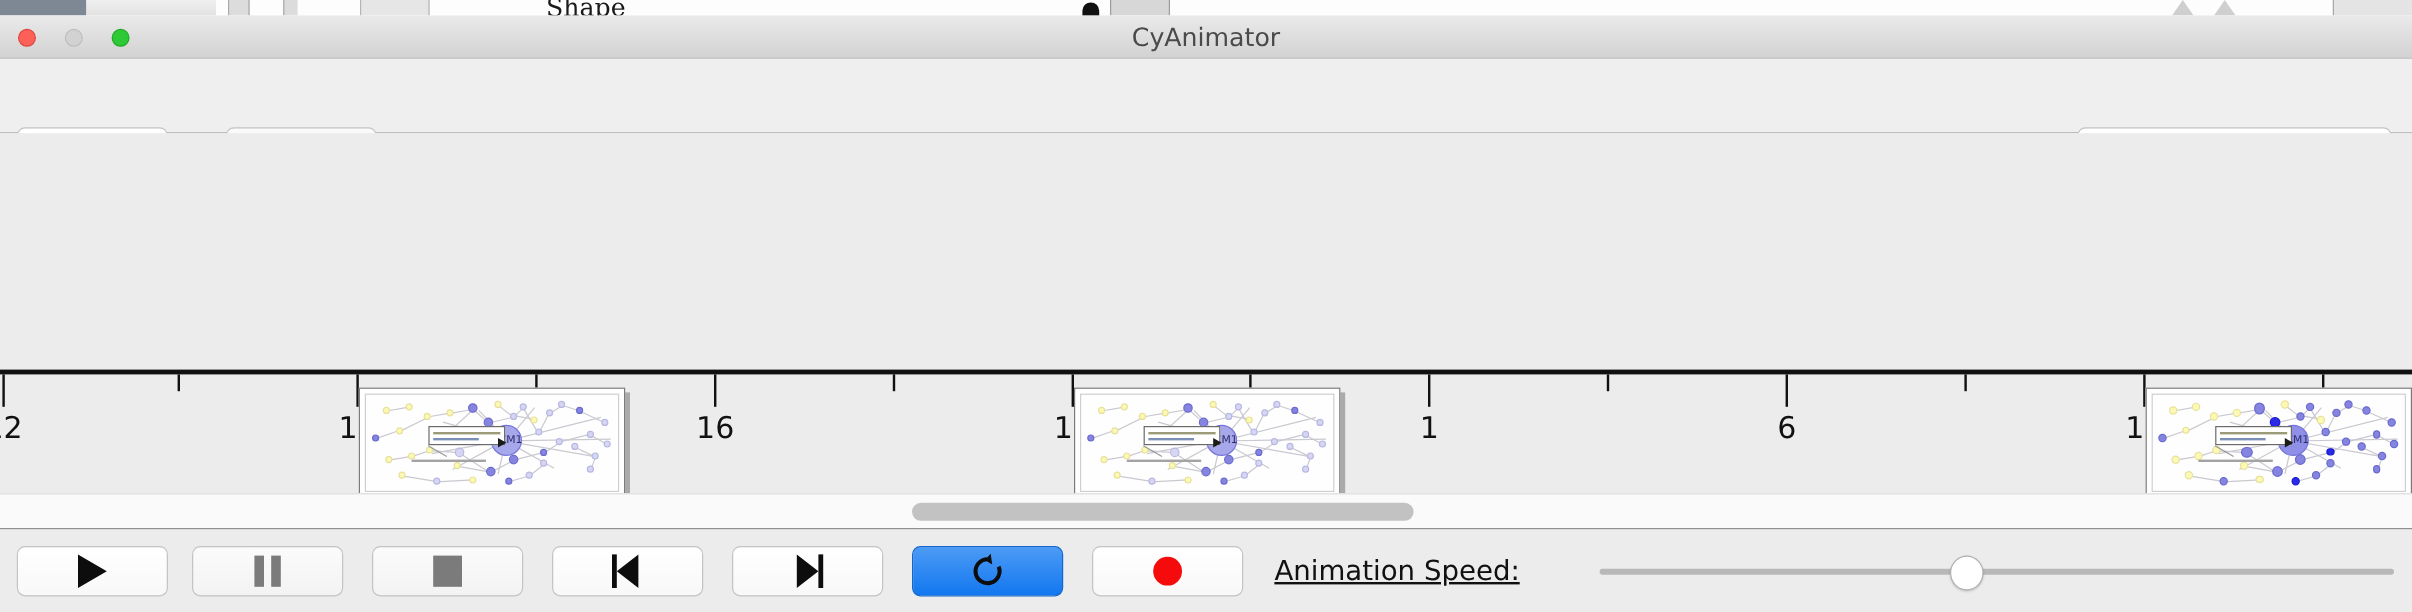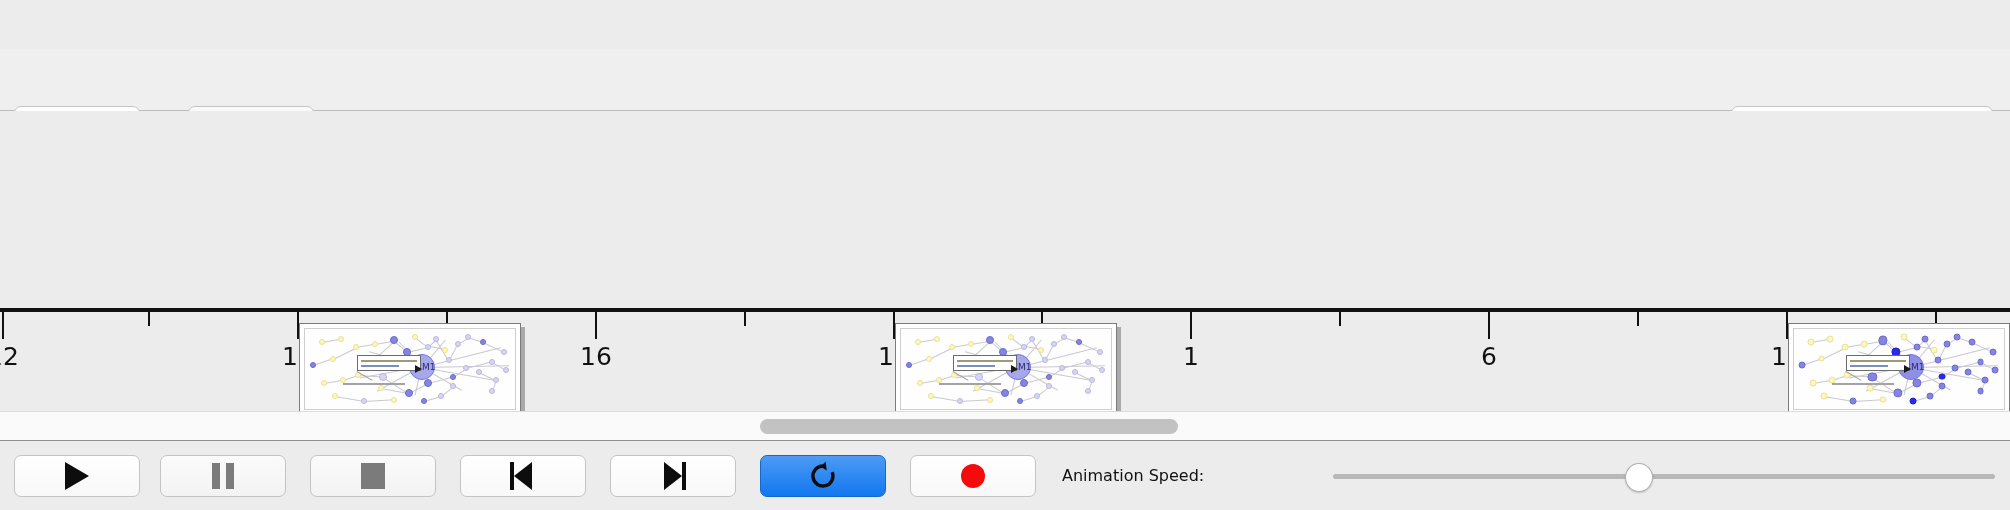--- a/index.html
+++ b/index.html
@@ -341,23 +341,24 @@
   .ico-last .bar {
     position: absolute; right: 0px; top: 0; width: 4px; height: 28px; background: #0d0d0d;
   }
 
   .ico-rec { width: 24px; height: 24px; border-radius: 50%; background: #f50b0b; }
 
   .speed-label {
     position: absolute;
     left: 1062px; top: 13px;
     height: 42px; line-height: 42px;
-    font-size: 16px;
+    font-size: 23px;
     color: #111;
     white-space: nowrap;
+    text-decoration: underline;
   }
 
   .slider {
     position: absolute;
     left: 1333px; top: 13px;
     width: 662px; height: 42px;
   }
   .slider-track {
     position: absolute;
     left: 0; top: 19px;
@@ -373,21 +374,40 @@
     background: #ffffff;
     border: 1px solid #b0b0b0;
     box-shadow: 0 1px 2px rgba(0,0,0,0.18);
   }
 </style>
 </head>
 <body>
 
 <div id="app">
 
-
+  <div class="bg-strip">
+    <div class="bg-strip-dark"></div>
+    <div class="bg-strip-gray1"></div>
+    <div class="bg-strip-gray2"></div>
+    <div class="bg-strip-gray3"></div>
+    <div class="bg-strip-gray4"></div>
+    <div class="bg-strip-label">Shape</div>
+    <div class="bg-strip-blob"></div>
+    <div class="bg-strip-gray5"></div>
+    <div class="bg-strip-tri1"></div>
+    <div class="bg-strip-tri2"></div>
+    <div class="bg-strip-gray6"></div>
+  </div>
+
+  <div class="titlebar">
+    <div class="win-title">CyAnimator</div>
+    <div class="traffic close"></div>
+    <div class="traffic min"></div>
+    <div class="traffic max"></div>
+  </div>
 
   <div class="toolbar">
     <div class="btn btn-add">
       <span class="plus-icon"></span>
     </div>
     <div class="btn flat btn-del">
       <span class="trash-icon">
         <span class="handle"></span>
         <span class="lid"></span>
         <span class="can">

